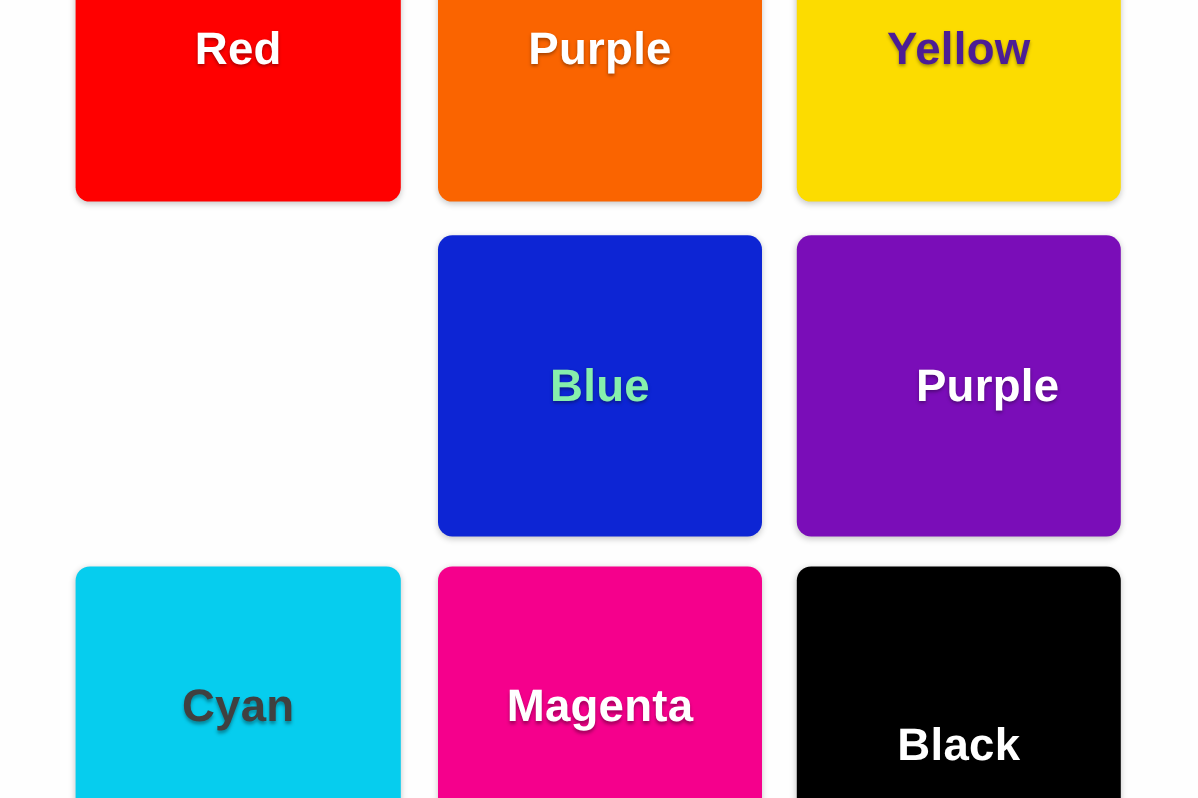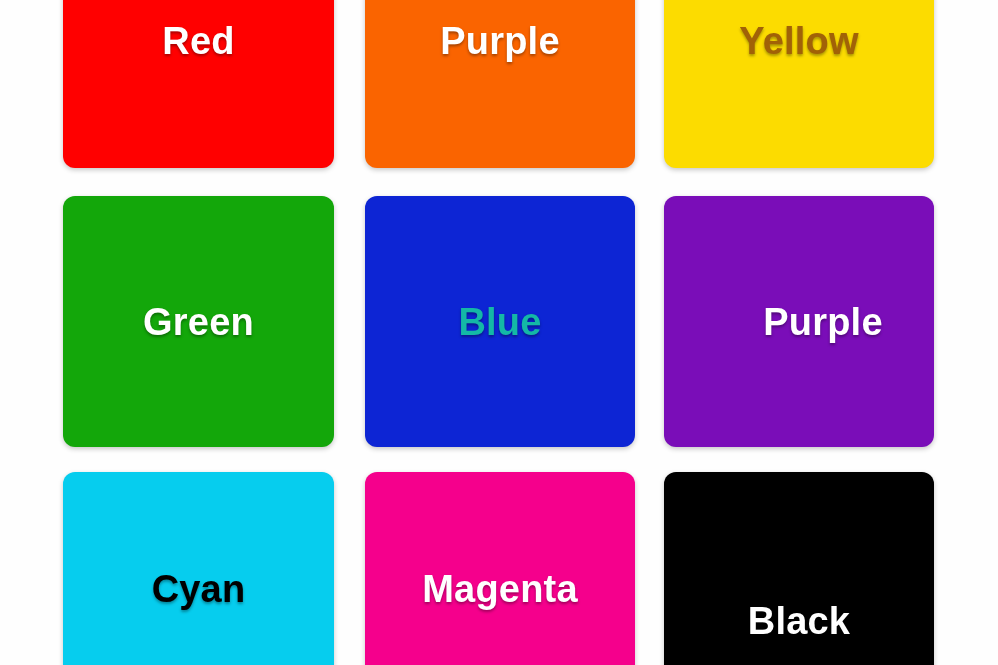--- a/index.html
+++ b/index.html
@@ -60,35 +60,32 @@
 
 <div id="color-grid">
 
   <div class="swatch-card row-0 col-0" style="background-color: rgb(255, 0, 0);">
     <span class="swatch-label" style="color: rgb(255, 255, 255);">Red</span>
   </div>
   <div class="swatch-card row-0 col-1" style="background-color: rgb(250, 100, 0);">
     <span class="swatch-label" style="color: rgb(255, 255, 255);">Purple</span>
   </div>
   <div class="swatch-card row-0 col-2" style="background-color: rgb(252, 220, 0);">
-    <span class="swatch-label" style="color: #a16207;">Yellow</span>
+    <span class="swatch-label" style="color: #4c1d95;">Yellow</span>
   </div>
 
-  <div class="swatch-card row-1 col-0" style="background-color: rgb(19, 167, 10);">
-    <span class="swatch-label" style="color: rgb(255, 255, 255);">Green</span>
-  </div>
   <div class="swatch-card row-1 col-1" style="background-color: rgb(13, 37, 212);">
-    <span class="swatch-label" style="color: #14b8a6;">Blue</span>
+    <span class="swatch-label" style="color: #86efac;">Blue</span>
   </div>
   <div class="swatch-card row-1 col-2" style="background-color: rgb(122, 13, 184); padding-left: 48px;">
     <span class="swatch-label" style="color: rgb(255, 255, 255);">Purple</span>
   </div>
 
   <div class="swatch-card row-2 col-0" style="background-color: rgb(6, 205, 238);">
-    <span class="swatch-label" style="color: #000000;">Cyan</span>
+    <span class="swatch-label" style="color: #404040;">Cyan</span>
   </div>
   <div class="swatch-card row-2 col-1" style="background-color: rgb(245, 0, 140);">
     <span class="swatch-label" style="color: #ffffff;">Magenta</span>
   </div>
   <div class="swatch-card row-2 col-2" style="background-color: rgb(0, 0, 0);">
     <span class="swatch-label" style="color: rgb(255, 255, 255); margin-top: 32px;">Black</span>
   </div>
 
 </div>
 

